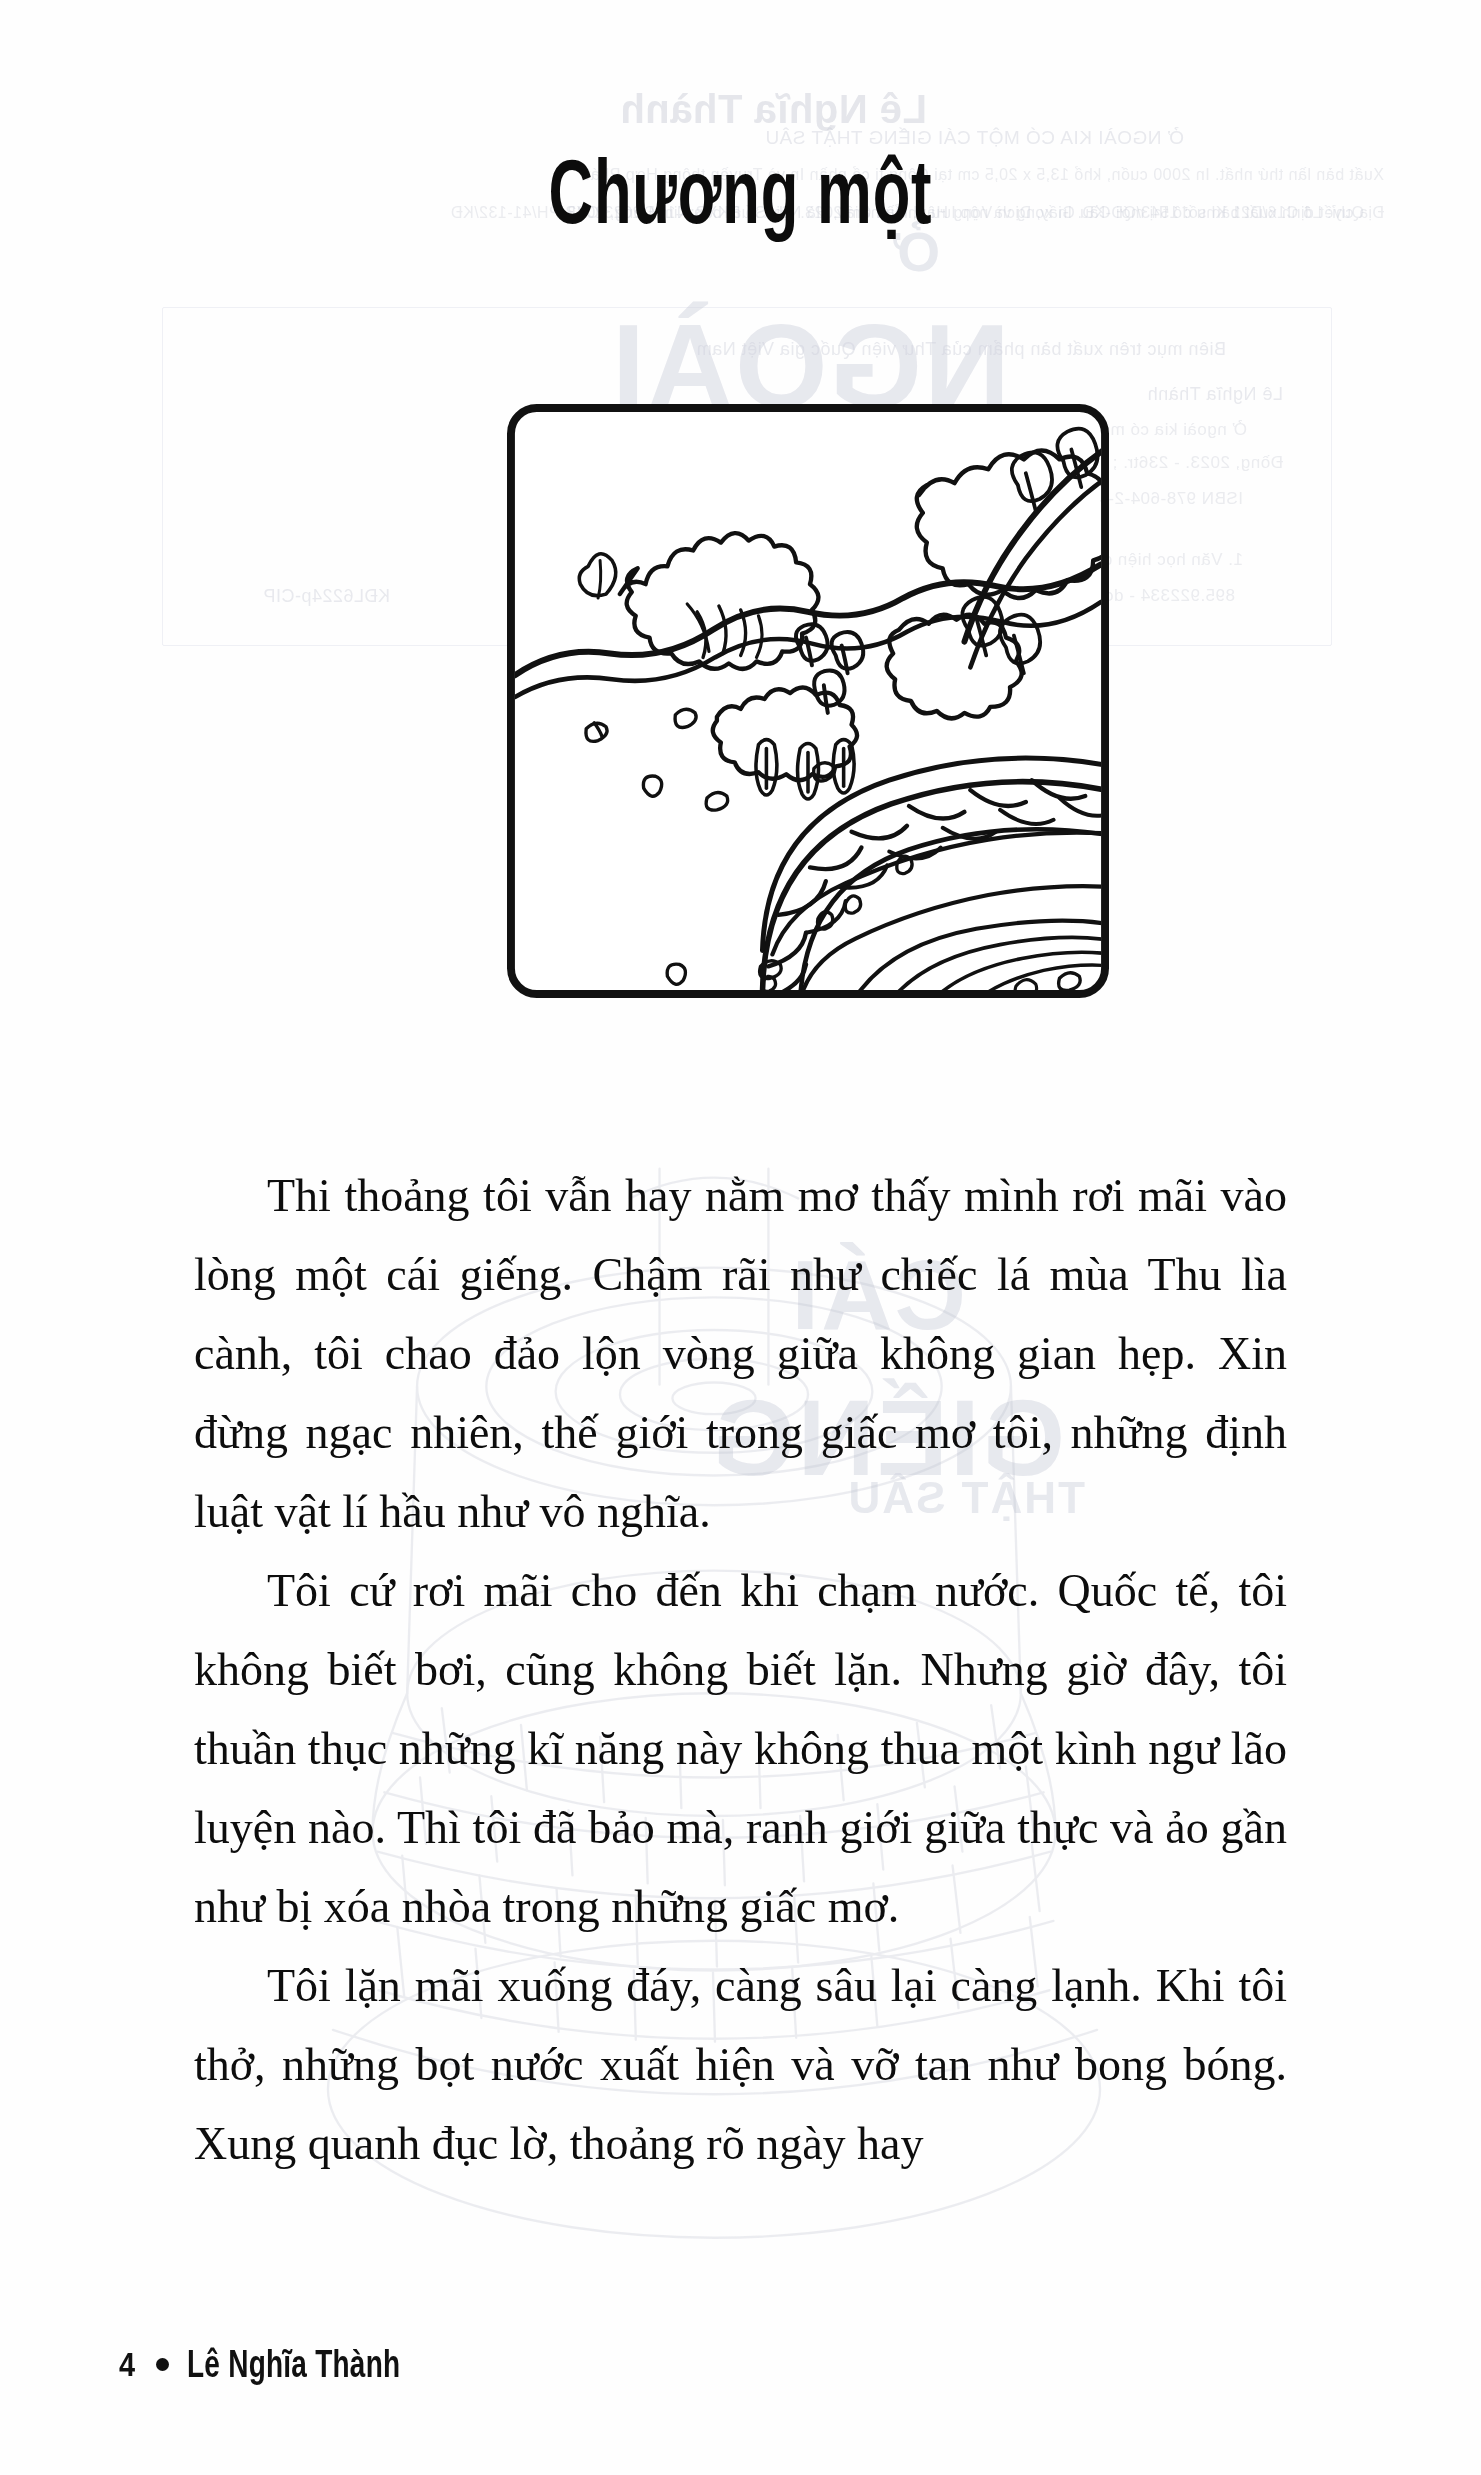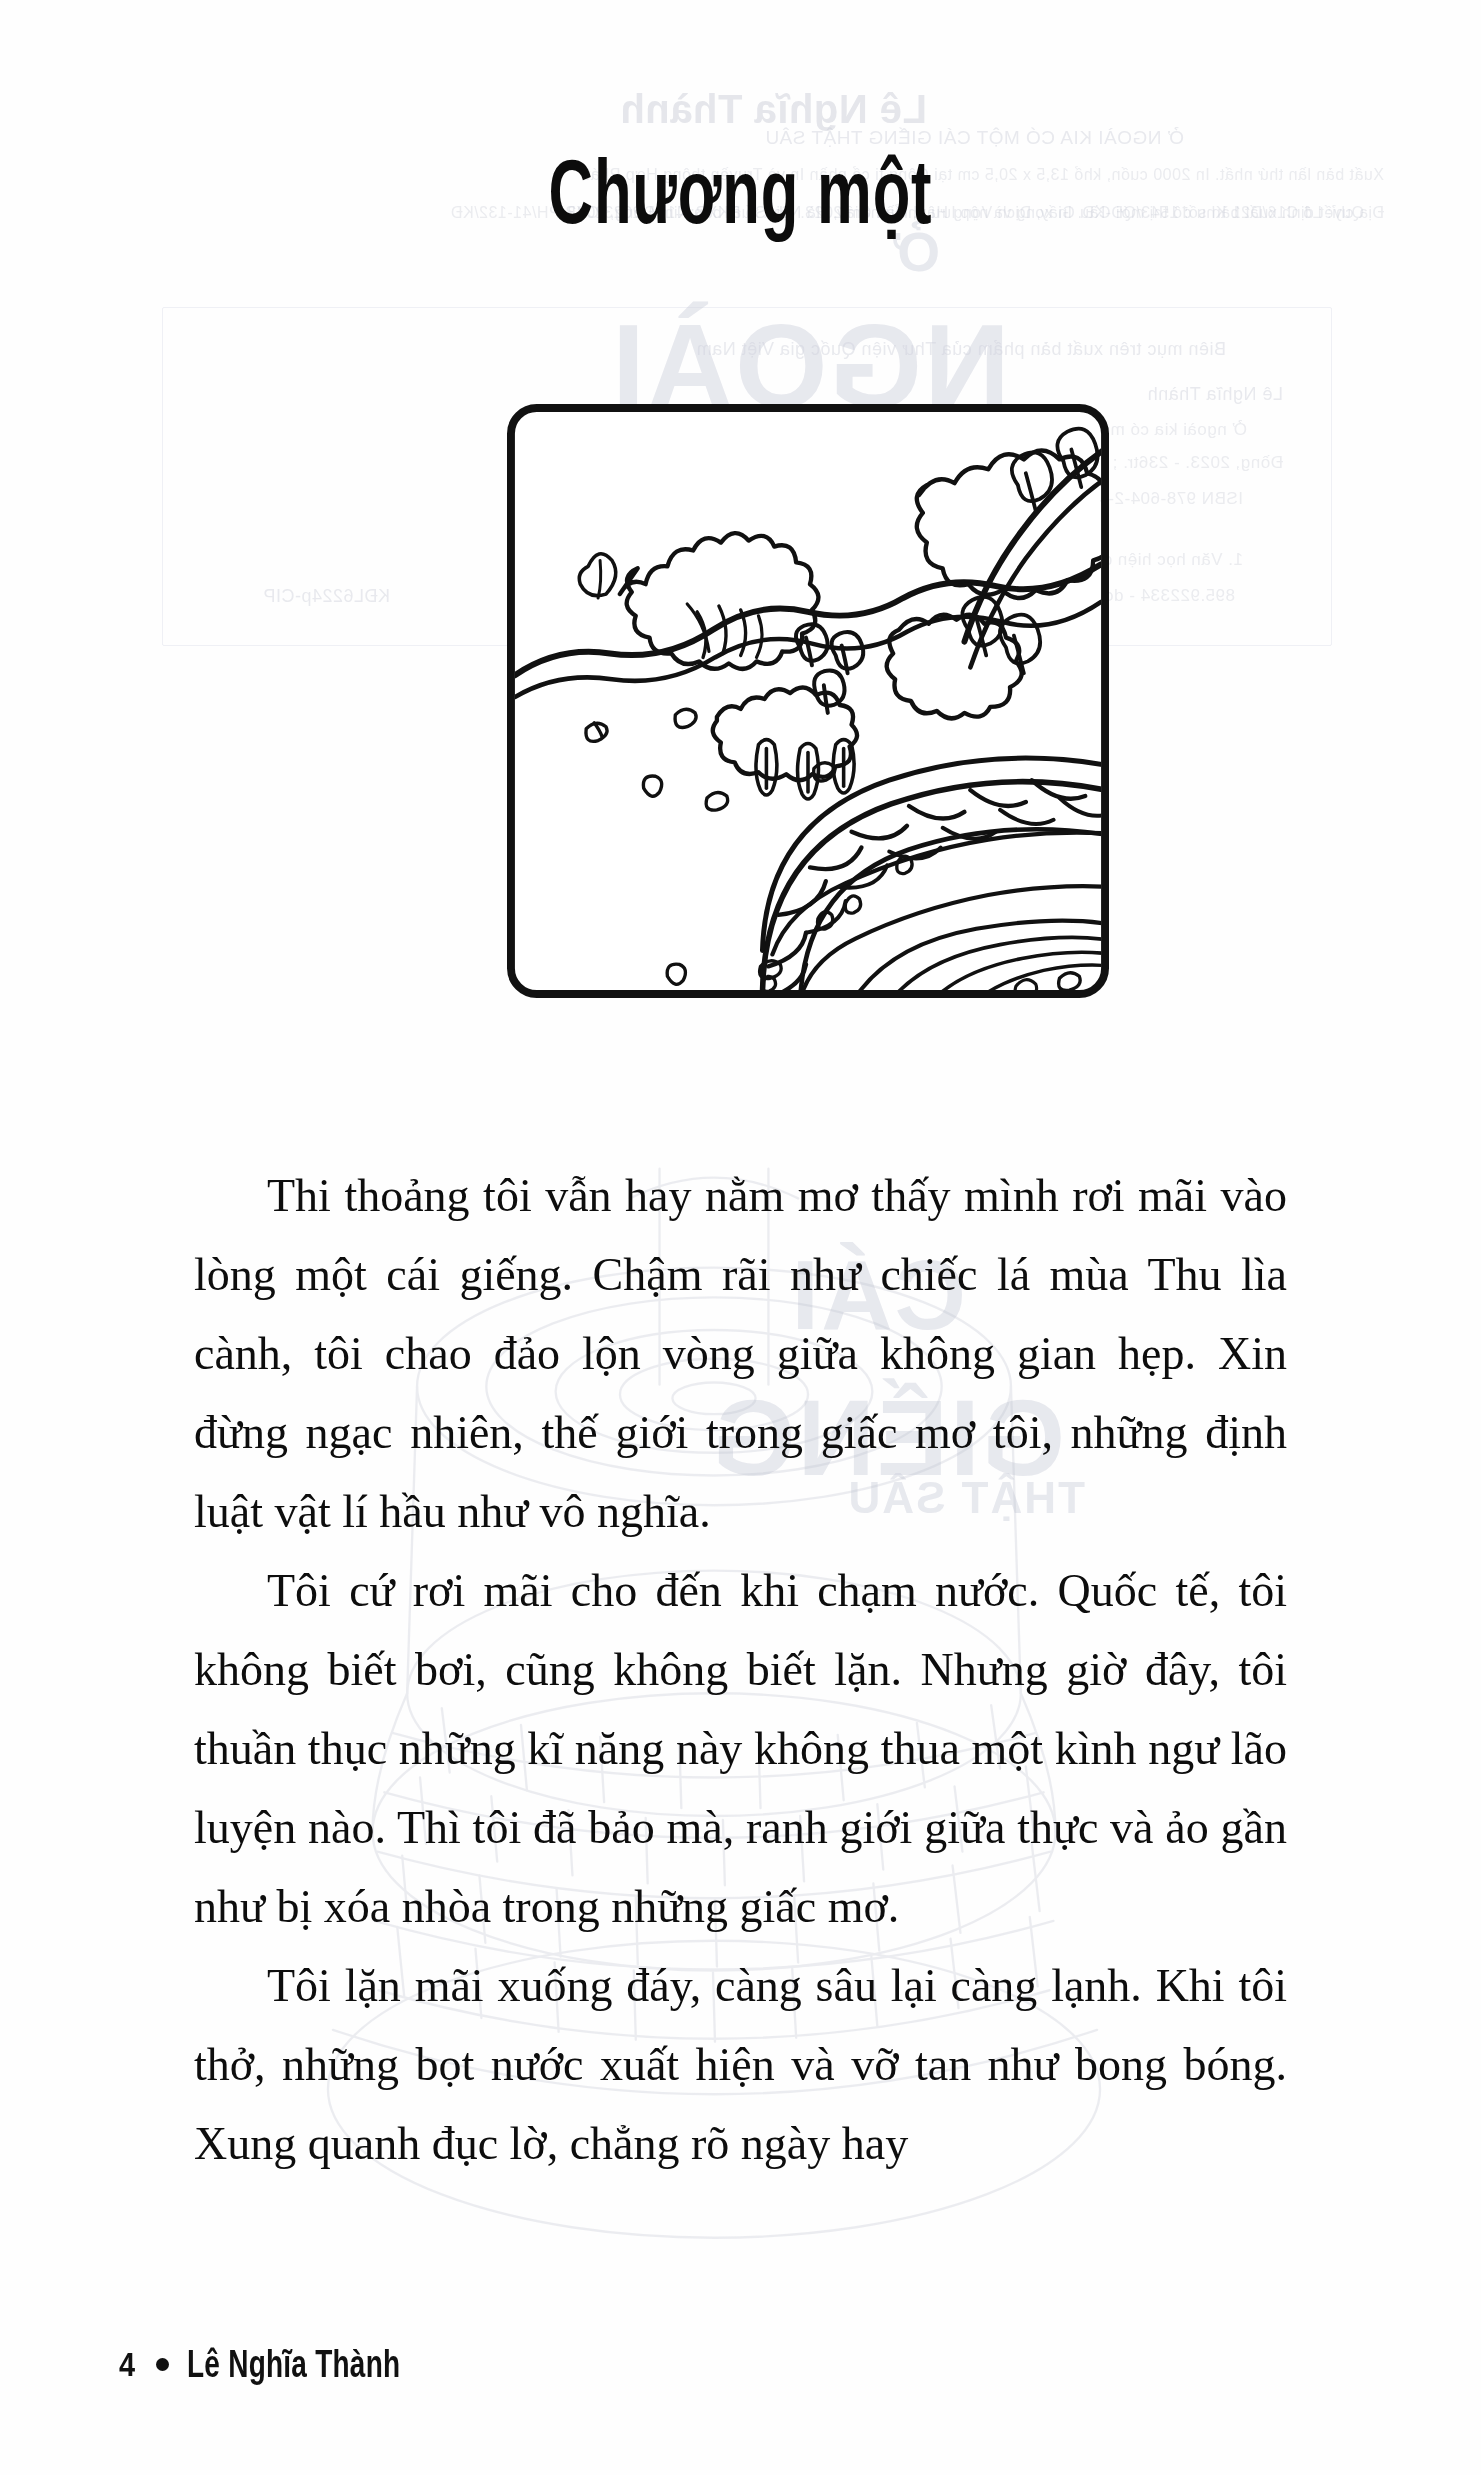--- a/index.html
+++ b/index.html
@@ -355,21 +355,21 @@
         <path d="M478 606 q26 -20 68 -30 q40 -8 70 -4" stroke-width="3.4"></path>
 
         <path d="M518 592 q10 -12 20 -2 q4 10 -10 14 q-14 2 -10 -12 z" stroke-width="3.2"></path>
       </g>
     </svg>
   </div>
 
   <div class="body-text" id="body-text">
       <p>Thi thoảng tôi vẫn hay nằm mơ thấy mình rơi mãi vào lòng một cái giếng. Chậm rãi như chiếc lá mùa Thu lìa cành, tôi chao đảo lộn vòng giữa không gian hẹp. Xin đừng ngạc nhiên, thế giới trong giấc mơ tôi, những định luật vật lí hầu như vô nghĩa.</p>
       <p>Tôi cứ rơi mãi cho đến khi chạm nước. Quốc tế, tôi không biết bơi, cũng không biết lặn. Nhưng giờ đây, tôi thuần thục những kĩ năng này không thua một kình ngư lão luyện nào. Thì tôi đã bảo mà, ranh giới giữa thực và ảo gần như bị xóa nhòa trong những giấc mơ.</p>
-      <p>Tôi lặn mãi xuống đáy, càng sâu lại càng lạnh. Khi tôi thở, những bọt nước xuất hiện và vỡ tan như bong bóng. Xung quanh đục lờ, chẳng rõ ngày hay</p>
+      <p>Tôi lặn mãi xuống đáy, càng sâu lại càng lạnh. Khi tôi thở, những bọt nước xuất hiện và vỡ tan như bong bóng. Xung quanh đục lờ, thoảng rõ ngày hay</p>
     </div>
 
   <div class="footer">
     <span class="pgnum">4</span>
     <span class="dot"></span>
     <span class="author">Lê Nghĩa Thành</span>
   </div>
 
 </div>
 

